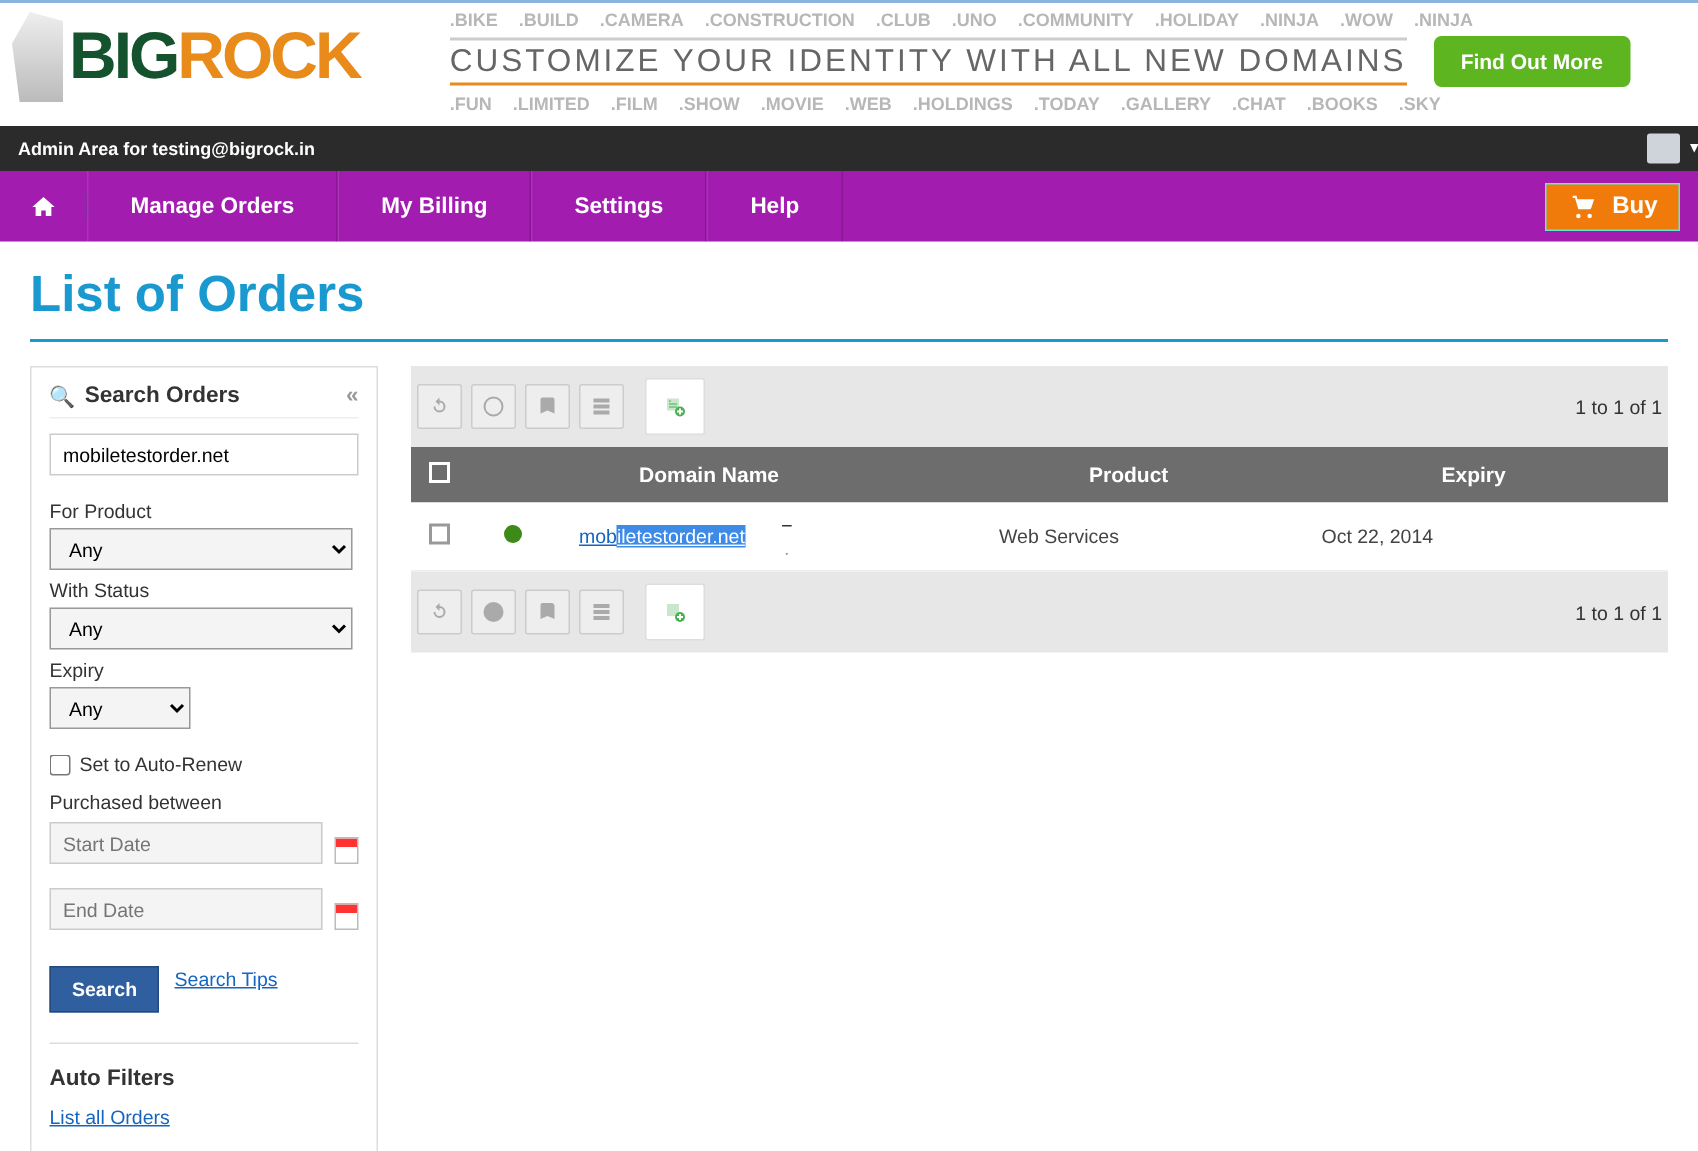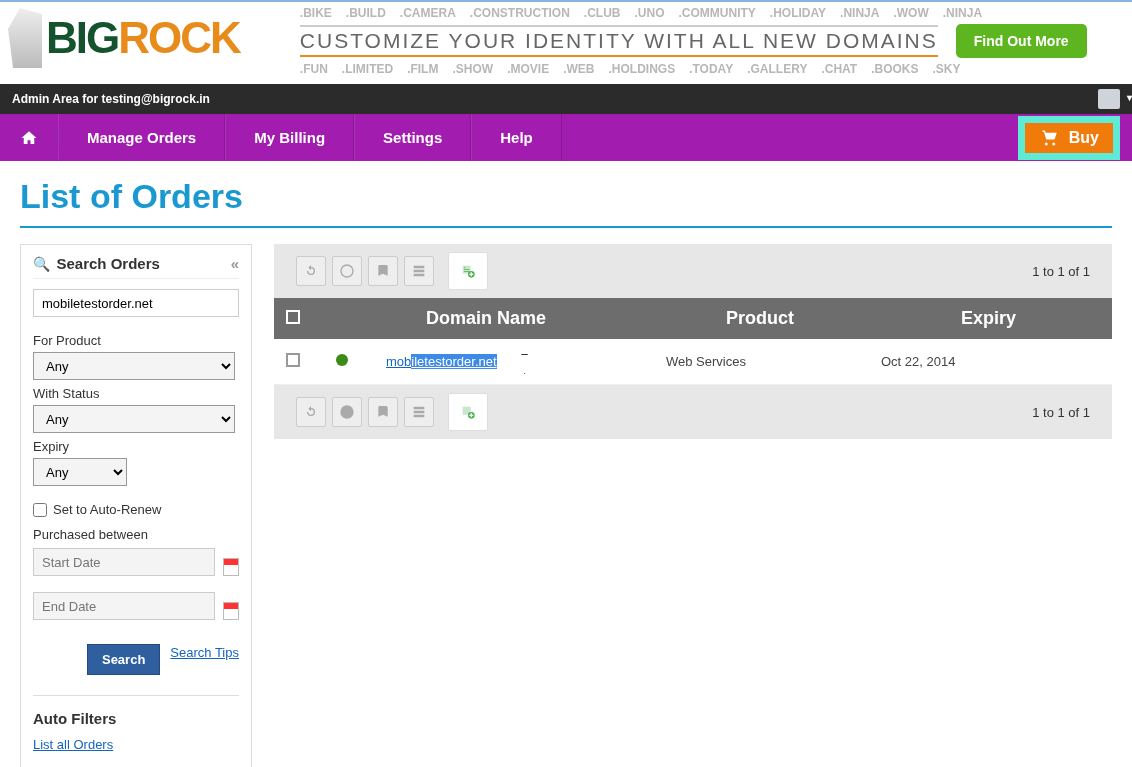--- a/index.html
+++ b/index.html
@@ -23,21 +23,21 @@
   .admin-bar { background: #2b2b2b; color: #fff; height: 30px; display: flex; align-items: center; justify-content: space-between; padding: 0 12px; font-size: 12px; font-weight: 700; }
   .user-icon { width: 22px; height: 20px; background: #cfd3da; border-radius: 2px; position: relative; }
   .user-icon:after { content: "▾"; position: absolute; right: -12px; top: 3px; color: #fff; font-size: 10px; }
 
   
   .nav { background: #a21caf; display: flex; align-items: center; height: 47px; color: #fff; font-weight: 700; font-size: 15px; }
   .nav .home { width: 58px; display: flex; justify-content: center; border-right: 1px solid #175d8e33; }
   .nav .home svg { width: 20px; height: 18px; fill: #fff; }
   .nav a { color: #fff; text-decoration: none; padding: 0 28px; border-right: 1px solid rgba(0,0,0,0.15); height: 100%; display: flex; align-items: center; border-left: 1px solid rgba(255,255,255,0.1);}
   .nav .spacer { flex: 1; }
-  .buy { background: #f17b0a; display: flex; align-items: center; gap: 8px; padding: 6px 14px; margin-right: 12px; border: 7px solid #5eead4; color: #fff; font-weight: 700; font-size: 16px; }
+  .buy { background: #f17b0a; display: flex; align-items: center; gap: 8px; padding: 6px 14px; margin-right: 12px; border: 1px solid #5eead4; color: #fff; font-weight: 700; font-size: 16px; }
   .buy svg { width: 22px; height: 18px; fill: #fff; }
 
   
   .page { padding: 16px 20px; }
   .page h1 { color: #1a99d1; font-size: 34px; font-weight: 700; border-bottom: 2px solid #1a99d1; padding-bottom: 10px; margin-bottom: 16px; }
   .layout { display: flex; gap: 22px; align-items: flex-start; }
 
   
   .sidebar { width: 232px; border: 1px solid #ddd; padding: 10px 12px 16px 12px; }
   .panel-hd { display: flex; align-items: center; gap: 6px; color: #333; font-weight: 700; font-size: 15px; padding-bottom: 6px; border-bottom: 1px solid #eee; margin-bottom: 10px;}
@@ -55,27 +55,27 @@
   .date-row input { width: 94px; height: 26px; border: 1px solid #ccc; background: #f4f4f4; font-size: 12px; padding-left: 6px; color: #aaa; }
   .cal { width: 18px; height: 18px; background: linear-gradient(#f33 0 35%, #fff 35% 100%); border: 1px solid #bbb; }
   .search-btn { background: #2f5f9f; color: #fff; border: 1px solid #234a7e; padding: 7px 14px; font-size: 13px; font-weight: 600; margin-top: 14px; }
   .tips { color: #1565c0; text-decoration: underline; margin-left: 10px; font-size: 13px; cursor: pointer; }
   .hr2 { border-top: 1px solid #ddd; margin-top: 20px; margin-bottom: 14px; }
   .auto-hd { font-size: 15px; font-weight: 700; margin-bottom: 10px; }
   .link { color: #1565c0; text-decoration: underline; font-size: 13px; display: block; }
 
   
   .results { flex: 1; }
-  .toolbar { background: #e7e7e7; display: flex; align-items: center; padding: 8px 22px; gap: 6px; }
+  .toolbar { background: #e7e7e7; display: flex; align-items: center; padding: 8px 4px; gap: 6px; }
   .toolbar .tbtn { width: 30px; height: 30px; border: 1px solid #ccc; background: #eee; display: flex; align-items: center; justify-content: center; border-radius: 2px; }
   .toolbar .tbtn svg { width: 16px; height: 16px; fill: #aaa; }
   .toolbar .tbtn.green svg { fill: #4caf50; }
   .toolbar .tbtn.big { width: 40px; height: 38px; background: #fff; border: 1px solid #ddd; margin-left: 8px; }
   .pager { margin-left: auto; font-size: 13px; color: #333; }
-  .thead { background: #6d6d6d; color: #fff; display: flex; padding: 10px 12px; font-weight: 600; font-size: 18px; gap: 20px; }
+  .thead { background: #6d6d6d; color: #fff; display: flex; padding: 10px 12px; font-weight: 600; font-size: 14px; gap: 20px; }
   .col-chk { width: 50px; }
   .col-status { width: 50px; }
   .col-domain { width: 280px; }
   .col-product { width: 215px; }
   .col-expiry { flex: 1; }
   .chkbox { width: 14px; height: 14px; border: 2px solid #fff; display: inline-block; }
   .trow { background: #fff; display: flex; padding: 14px 12px; font-size: 13px; color: #444; border-bottom: 1px solid #eee; align-items: center; }
   .trow .chkbox { border-color: #999; }
   .status-dot { width: 12px; height: 12px; background: #3c8a17; border-radius: 50%; display: inline-block; }
   .domain-link { color: #1565c0; text-decoration: underline; }
@@ -186,21 +186,21 @@
       <span class="lbl" style="margin-top:10px;">Purchased between</span>
       <div class="date-row">
         <input type="text" placeholder="Start Date" style="">
         <span class="cal"></span>
       </div>
       <div class="date-row">
         <input type="text" placeholder="End Date" style="">
         <span class="cal"></span>
       </div>
 
-      <div style="display:flex;align-items:center;justify-content:flex-end;">
+      <div style="display:flex;align-items:center;">
         <button class="search-btn">Search</button>
         <span class="tips">Search Tips</span>
       </div>
 
       <div class="hr2"></div>
       <div class="auto-hd">Auto Filters</div>
       <a class="link">List all Orders</a>
     </aside>
 
     <section class="results">

